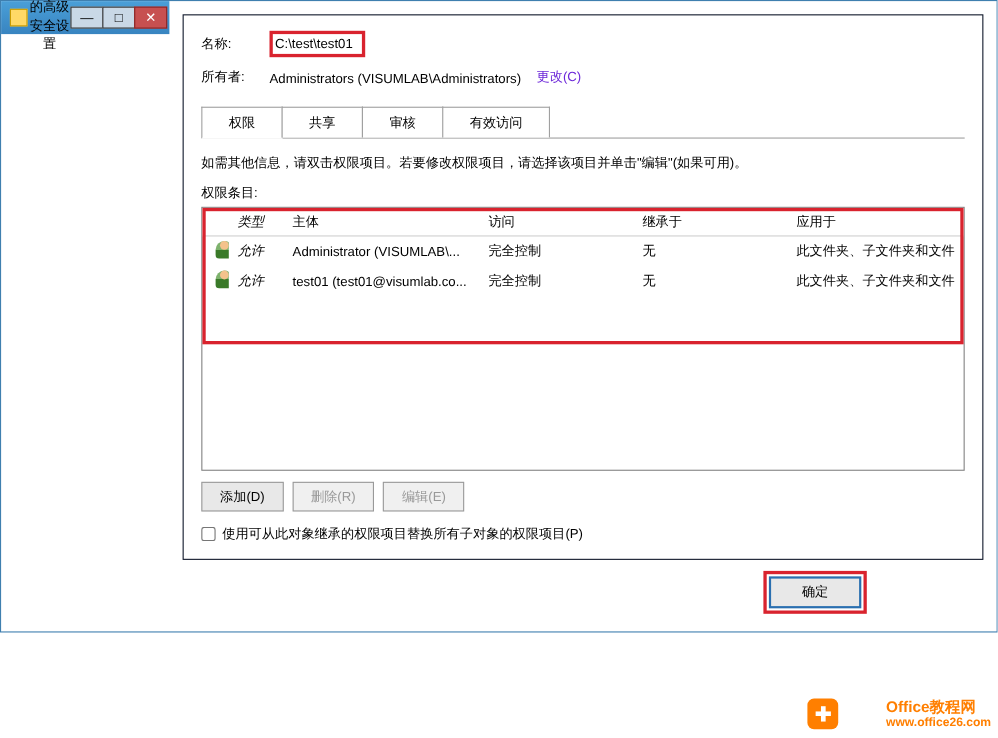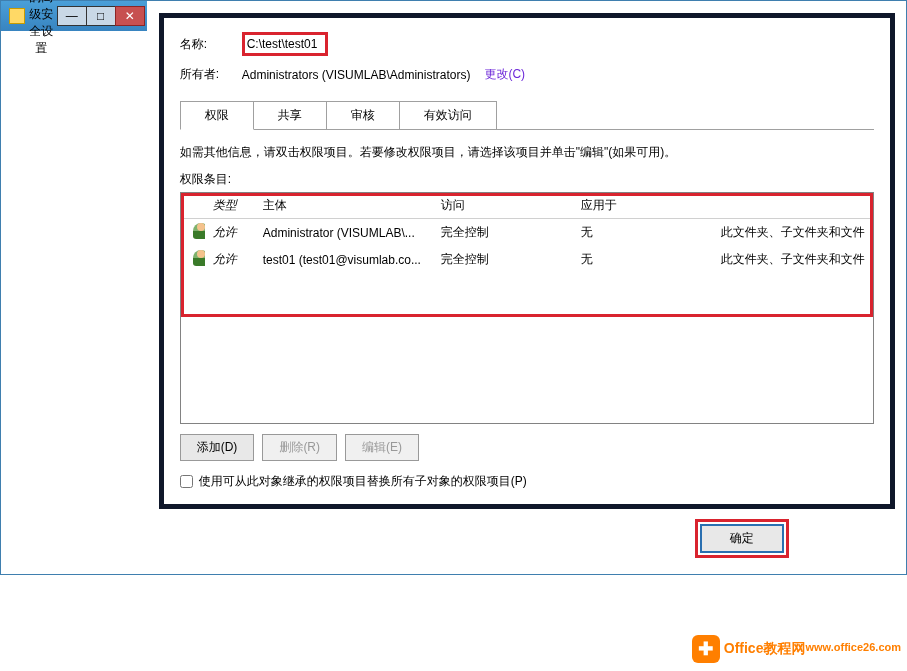--- a/index.html
+++ b/index.html
@@ -8,21 +8,21 @@
     .window { width: 907px; height: 575px; border: 1px solid #3f7faf; background: #fff; display: flex; flex-direction: row; }
     
     .titlebar { height: 30px; background: linear-gradient(to bottom, #4a9fd8, #3884c0); display: flex; align-items: center; color: #000; position: relative; }
     .titlebar-icon { width: 16px; height: 16px; margin-left: 8px; background: #ffd966; border: 1px solid #c99b00; }
     .titlebar-title { flex: 1; text-align: center; color: #000; font-size: 12px; }
     .titlebar-buttons { display: flex; height: 20px; margin-right: 2px; }
     .titlebar-btn { width: 30px; height: 20px; border: 1px solid #333; background: #c9d8e6; display: flex; align-items: center; justify-content: center; margin-left: -1px; cursor: default; font-family: "Segoe UI Symbol", sans-serif; }
     .titlebar-btn.close { background: #c75050; color: #fff; border-color: #8b2525; }
     
     .content { flex: 1; padding: 12px; display: flex; flex-direction: column; }
-    .inner-box { border: 5px solid #0f172a; flex: 1; padding: 14px 16px; display: flex; flex-direction: column; background: #fff; }
+    .inner-box { border: 1px solid #0f172a; flex: 1; padding: 14px 16px; display: flex; flex-direction: column; background: #fff; }
     
     .info-row { display: flex; align-items: center; margin-bottom: 10px; }
     .info-label { width: 62px; color: #000; }
     .info-value { color: #000; }
     .change-link { color: #6d28d9; margin-left: 14px; cursor: pointer; }
     
     .highlight-name { border: 3px solid #d9232e; padding: 2px 8px 2px 2px; display: inline-block; }
     
     .tabs { display: flex; border-bottom: 1px solid #a0a0a0; margin-top: 8px; }
     .tab { padding: 5px 24px; border: 1px solid #a0a0a0; border-bottom: none; margin-right: -1px; background: #fff; cursor: pointer; position: relative; }
@@ -57,21 +57,21 @@
     .checkbox-row input { margin-right: 6px; }
     
     .footer-buttons { display: flex; justify-content: flex-end; gap: 8px; padding: 10px 16px 4px 16px; position: relative; }
     .footer-btn { padding: 4px 28px; border: 1px solid #999; background: #e8e8e8; cursor: pointer; }
     .footer-btn.primary { border: 2px solid #2a6fb0; }
     
     .highlight-ok { border: 3px solid #d9232e; padding: 2px; display: inline-block; }
     
     .watermark { position: absolute; right: 6px; bottom: 8px; display: flex; align-items: center; color: #ff7f00; font-size: 14px; font-weight: bold; pointer-events: none; }
     .watermark-icon { width: 28px; height: 28px; background: #ff7f00; border-radius: 6px; margin-right: 4px; display: flex; align-items: center; justify-content: center; color: #fff; font-size: 18px; }
-    .watermark-text { display: flex; flex-direction: row; line-height: 1.1; }
+    .watermark-text { display: flex; flex-direction: column; line-height: 1.1; margin-left: 39px; }
     .watermark-cn { font-size: 14px; }
     .watermark-url { font-size: 11px; color: #ff7f00; }
   </style>
 </head>
 <body>
 
 <div class="window">
   <div class="titlebar">
     <div class="titlebar-icon"></div>
     <div class="titlebar-title">test01的高级安全设置</div>
@@ -108,20 +108,21 @@
       <div class="instructions">如需其他信息，请双击权限项目。若要修改权限项目，请选择该项目并单击"编辑"(如果可用)。</div>
       <div class="entries-label">权限条目:</div>
 
       <div class="table-wrap">
         <div class="highlight-table"></div>
         <div class="table-header">
           <div class="th col-icon"></div>
           <div class="th col-type">类型</div>
           <div class="th col-principal">主体</div>
           <div class="th col-access">访问</div>
+          <div class="th col-inherit">继承于</div>
           <div class="th col-applies">应用于</div>
         </div>
         <div class="table-body">
           <div class="tr">
             <div class="td col-icon"><span class="user-icon"></span></div>
             <div class="td col-type">允许</div>
             <div class="td col-principal">Administrator (VISUMLAB\...</div>
             <div class="td col-access">完全控制</div>
             <div class="td col-inherit">无</div>
             <div class="td col-applies">此文件夹、子文件夹和文件</div>

